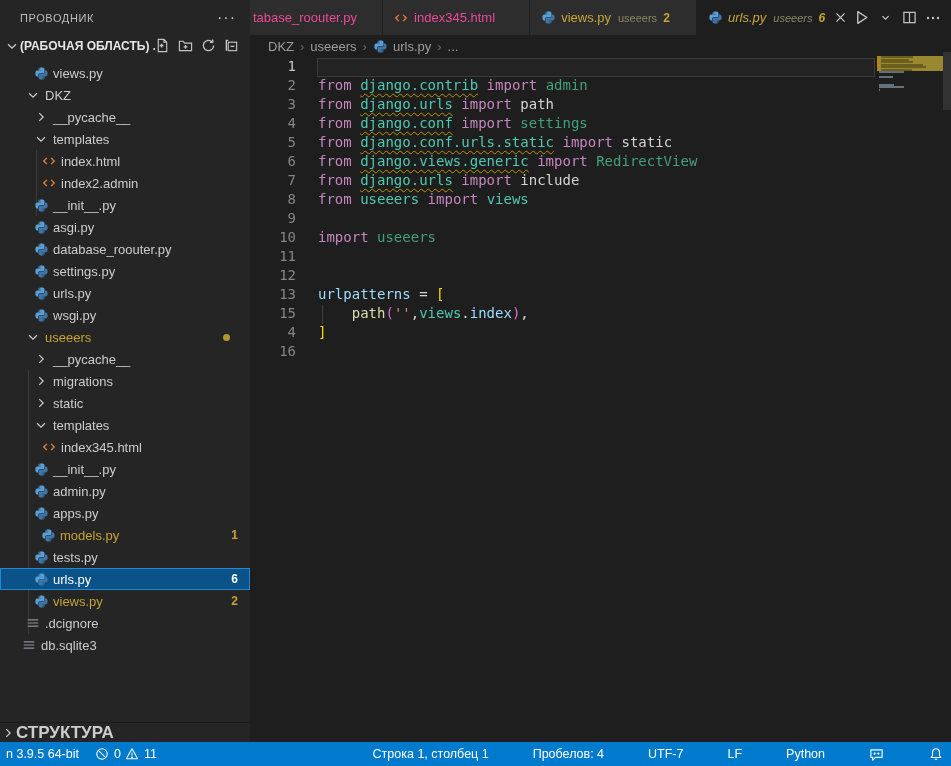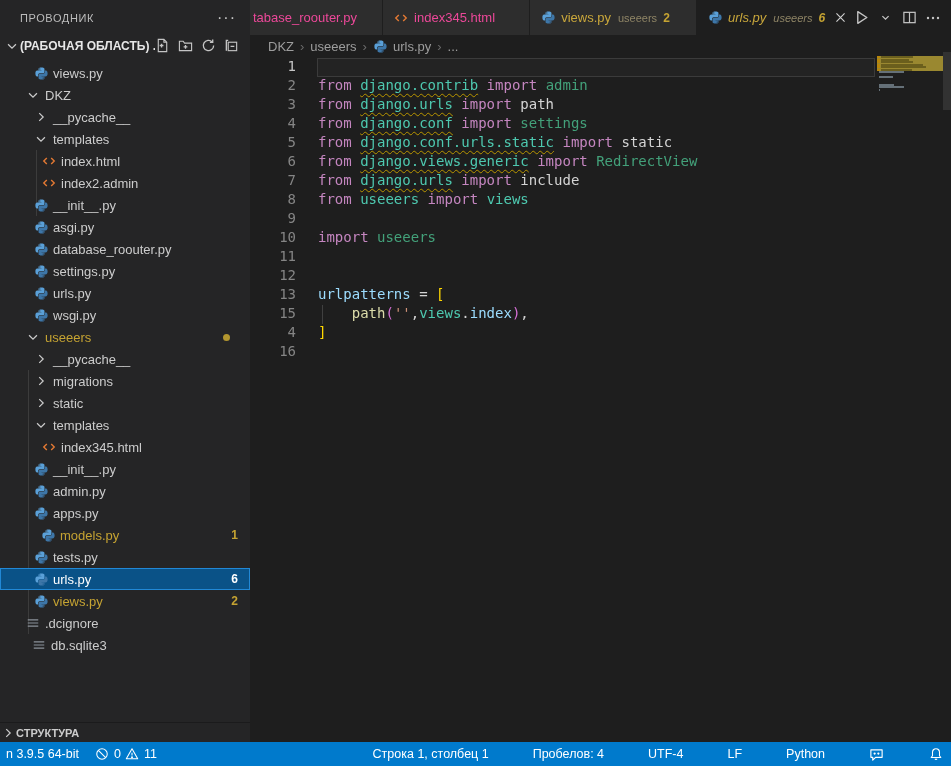--- a/index.html
+++ b/index.html
@@ -25,21 +25,21 @@
   .row.sel { background:#0a5287; box-shadow:inset 0 0 0 1px #2188d6; }
   .row.sel .lbl { color:#ffffff; }
   .chev { width:16px; height:16px; display:inline-flex; align-items:center; justify-content:center; flex:none; }
   .ficon { width:16px; height:16px; display:inline-flex; align-items:center; justify-content:center; flex:none; }
   .badge { position:absolute; right:12px; font-size:12px; font-weight:bold; color:#c5a332; }
   .row.sel .badge { color:#ffffff; }
   .dot { position:absolute; right:20px; width:7px; height:7px; border-radius:50%; background:#b3962f; }
   .tguide { position:absolute; width:1px; background:#3c3c3c; }
   .outline-header { position:absolute; left:0; top:722px; width:250px; height:20px; display:flex; align-items:center;
     border-top:1px solid #1b1b1c; background:#252526; }
-  .outline-header .t { font-weight:bold; font-size:11px; color:#cccccc; }
+  .outline-header .t { font-weight:bold; font-size:17px; color:#cccccc; }
   
   .tabstrip { position:absolute; left:250px; top:0; width:701px; height:35px; background:#1e1e1e; display:flex; }
   .tab { height:35px; display:flex; align-items:center; padding:0 10px; background:#2d2d2d;
     border-right:1px solid #1e1e1e; color:#969696; white-space:nowrap; overflow:hidden; cursor:pointer; }
   .tab.active { background:#1e1e1e; }
   .tab .ficon { margin-right:5px; }
   .tab .fname { color:#ec4899; }
   .tab.warn .fname { color:#c9a73b; }
   .tab.active .fname { font-style:italic; }
   .tab .desc { margin-left:7px; font-size:11px; color:#8f8566; }
@@ -342,21 +342,21 @@
         <span class="badge">2</span>
       </div>
       <div class="row" style="padding-left: 25px;">
         <span class="ficon">
           <svg width="14" height="14" viewBox="0 0 16 16" stroke="#8a9199" stroke-width="1.4">
             <path d="M2 4.5h12M2 8h12M2 11.5h12"></path>
           </svg>
         </span>
         <span class="lbl">.dcignore</span>
       </div>
-      <div class="row" style="padding-left: 31px;">
+      <div class="row" style="padding-left: 21px;">
         <span class="ficon">
           <svg width="14" height="14" viewBox="0 0 16 16" stroke="#8a9199" stroke-width="1.4">
             <path d="M2 4.5h12M2 8h12M2 11.5h12"></path>
           </svg>
         </span>
         <span class="lbl">db.sqlite3</span>
       </div>
     </div>
   <div class="outline-header">
     <span class="chev" id="outline-chev">
@@ -573,21 +573,21 @@
     </div>
   </div>
   <div class="sb-right">
     <div class="sb-item">
         <span>Строка 1, столбец 1</span>
       </div>
     <div class="sb-item">
         <span>Пробелов: 4</span>
       </div>
     <div class="sb-item">
-        <span>UTF-4</span>
+        <span>UTF-7</span>
       </div>
     <div class="sb-item">
         <span>LF</span>
       </div>
     <div class="sb-item">
         <span>Python</span>
       </div>
     <div class="sb-item">
         <span class="ico" id="fb-ico">
           <svg width="15" height="15" viewBox="0 0 16 16" fill="none" stroke="#ffffff" stroke-width="1.2">

